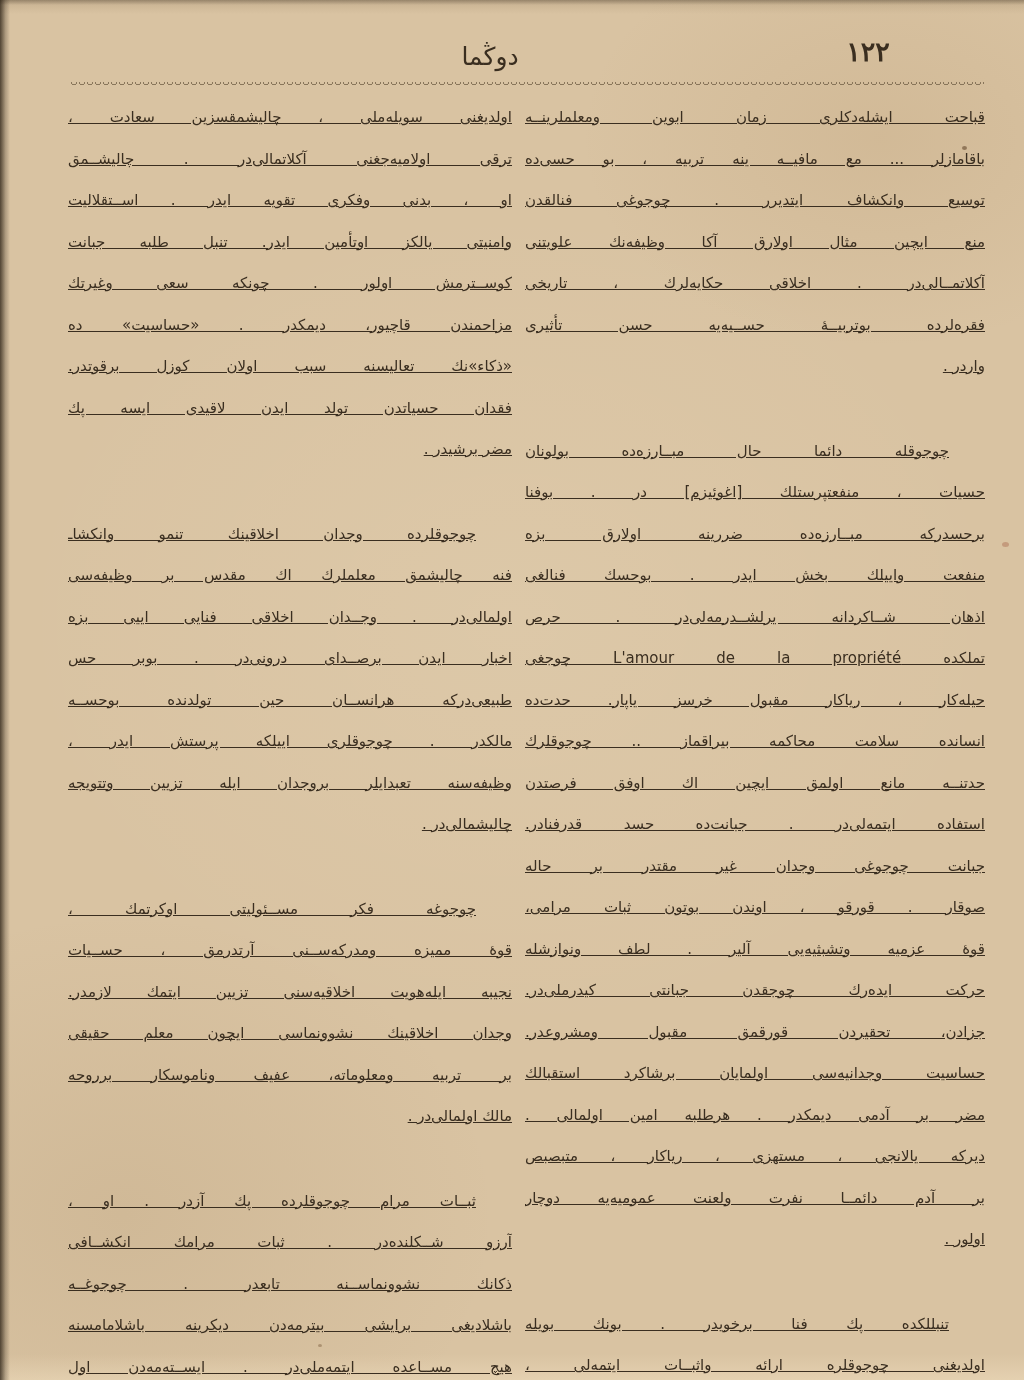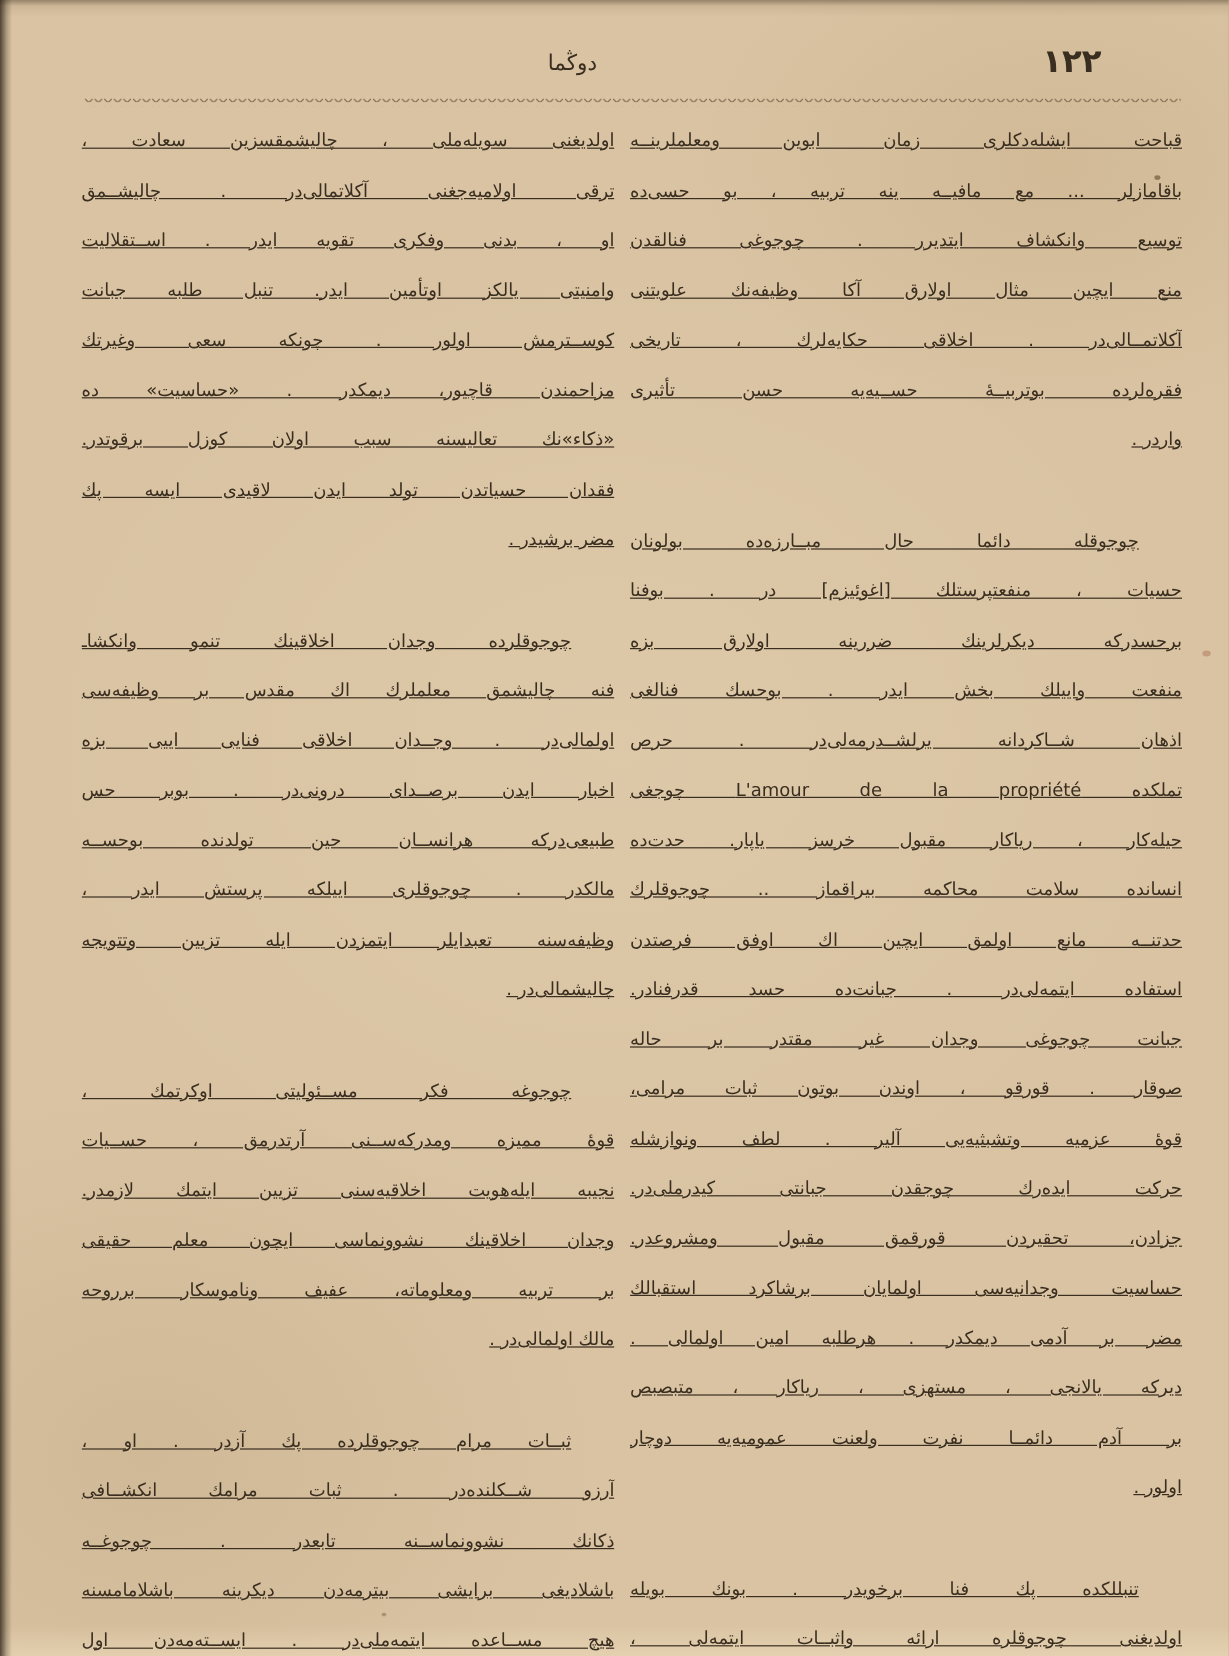--- a/index.html
+++ b/index.html
@@ -20,25 +20,25 @@
   .edge-left{
     position:absolute;left:0;top:0;bottom:0;width:10px;
     background:linear-gradient(90deg, rgba(42,32,20,.78), rgba(42,32,20,.25) 55%, rgba(42,32,20,0));
   }
   .edge-top{
     position:absolute;left:0;top:0;right:0;height:5px;
     background:linear-gradient(180deg, rgba(42,32,20,.30), rgba(42,32,20,0));
   }
   .page-number{
     position:absolute;top:36px;left:818px;width:100px;
-    text-align:right;font-size:27px;font-weight:bold;letter-spacing:2px;
+    text-align:center;font-size:27px;font-weight:bold;letter-spacing:2px;font-family:Liberation Serif, serif;
   }
   .running-title{
-    position:absolute;top:42px;left:402px;width:150px;
-    text-align:center;font-size:18px;
+    position:absolute;top:42px;left:415px;width:150px;
+    text-align:center;font-size:25px;
   }
   .rule{
     position:absolute;top:82px;left:70px;right:40px;height:7px;opacity:.85;
     background:radial-gradient(circle at 50% 0, rgba(123,104,78,0) 2.1px, #7b684e 2.3px, #7b684e 3.1px, rgba(123,104,78,0) 3.4px);
     background-size:8px 7px;background-repeat:repeat-x;
   }
   .columns{
     position:absolute;top:97px;left:68px;right:39px;
     display:flex;gap:13px;direction:rtl;
   }
@@ -83,21 +83,21 @@
           <div class="line">باقامازلر ... مع مافيــه ينه تربيه ، بو حسى‌ده</div>
           <div class="line">توسيع وانكشاف ايتديرر . چوجوغى فنالقدن</div>
           <div class="line">منع ايچين مثال اولارق آكا وظيفەنك علويتنى</div>
           <div class="line">آكلاتمــالى‌در . اخلاقى حكايەلرك ، تاريخى</div>
           <div class="line">فقرەلرده بوتربيــۀ حســيەيه حسن تأثيرى</div>
           <div class="line end">واردر .</div>
         </div>
         <div class="para">
           <div class="line first">چوجوقله دائما حال مبــارزەده بولونان</div>
           <div class="line">حسيات ، منفعتپرستلك [اغوئيزم] در . بوفنا</div>
-          <div class="line">برحسدركه ديكرلرينك ضررينه اولارق بزه</div>
+          <div class="line">برحسدركه مبــارزەده ضررينه اولارق بزه</div>
           <div class="line">منفعت واييلك بخش ايدر . بوحسك فنالغى</div>
           <div class="line">اذهان شــاكردانه يرلشــدرمەلى‌در . حرص</div>
           <div class="line">تملكده L'amour de la propriété چوجغى</div>
           <div class="line">حيلەكار ، رياكار مقبول خرسز ياپار. حدت‌ده</div>
           <div class="line">انسانده سلامت محاكمه بيراقماز .. چوجوقلرك</div>
           <div class="line">حدتنــه مانع اولمق ايچين اك اوفق فرصتدن</div>
           <div class="line">استفاده ايتمەلى‌در . جبانت‌ده حسد قدرفنادر.</div>
           <div class="line">جبانت چوجوغى وجدان غير مقتدر بر حاله</div>
           <div class="line">صوقار . قورقو ، اوندن بوتون ثبات مرامى،</div>
           <div class="line">قوۀ عزميه وتشبثيەيى آلير . لطف ونوازشله</div>
@@ -127,21 +127,21 @@
           <div class="line">فقدان حسياتدن تولد ايدن لاقيدى ايسه پك</div>
           <div class="line end">مضر برشيدر .</div>
         </div>
         <div class="para">
           <div class="line first">چوجوقلرده وجدان اخلاقينك تنمو وانكشاـ</div>
           <div class="line">فنه چاليشمق معلملرك اك مقدس بر وظيفەسى</div>
           <div class="line">اولمالى‌در . وجــدان اخلاقى فنايى اييى بزه</div>
           <div class="line">اخبار ايدن برصــداى درونى‌در . بوبر حس</div>
           <div class="line">طبيعى‌دركه هرانســان حين تولدنده بوحســه</div>
           <div class="line">مالكدر . چوجوقلرى اييلكه پرستش ايدر ،</div>
-          <div class="line">وظيفەسنه تعبدايلر ايتمزدن ايله تزيين وتتويجه</div>
+          <div class="line">وظيفەسنه تعبدايلر بروجدان ايله تزيين وتتويجه</div>
           <div class="line end">چاليشمالى‌در .</div>
         </div>
         <div class="para">
           <div class="line first">چوجوغه فكر مســئوليتى اوكرتمك ،</div>
           <div class="line">قوۀ مميزه ومدركەســنى آرتدرمق ، حســيات</div>
           <div class="line">نجيبه ايلەهويت اخلاقيەسنى تزيين ايتمك لازمدر.</div>
           <div class="line">وجدان اخلاقينك نشوونماسى ايچون معلم حقيقى</div>
           <div class="line">بر تربيه ومعلوماته، عفيف وناموسكار برروحه</div>
           <div class="line end">مالك اولمالى‌در .</div>
         </div>

